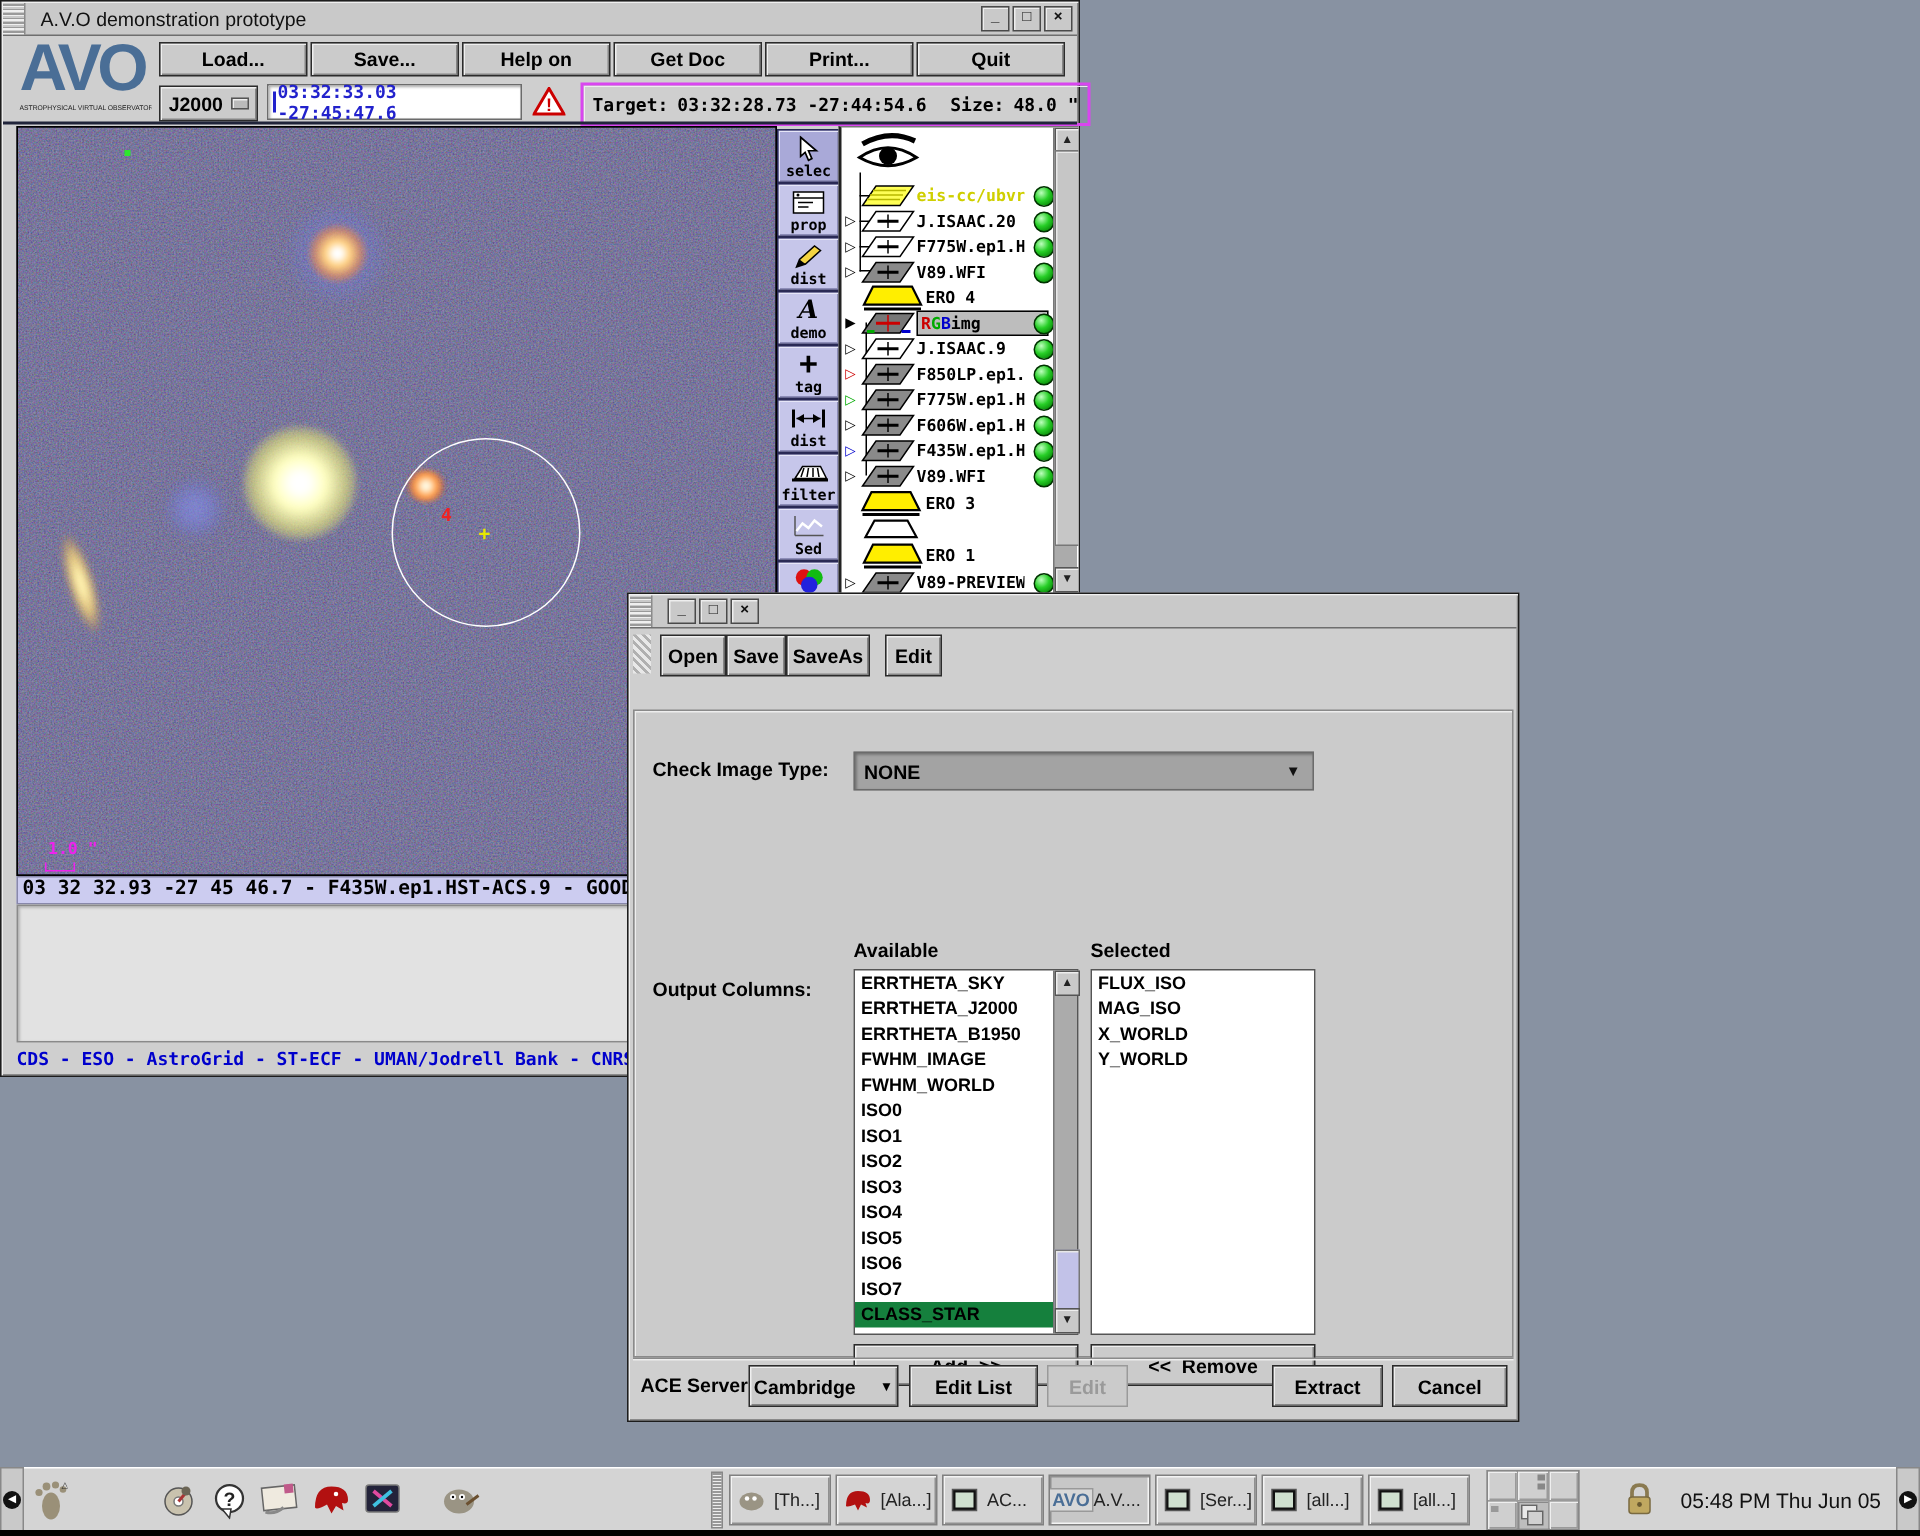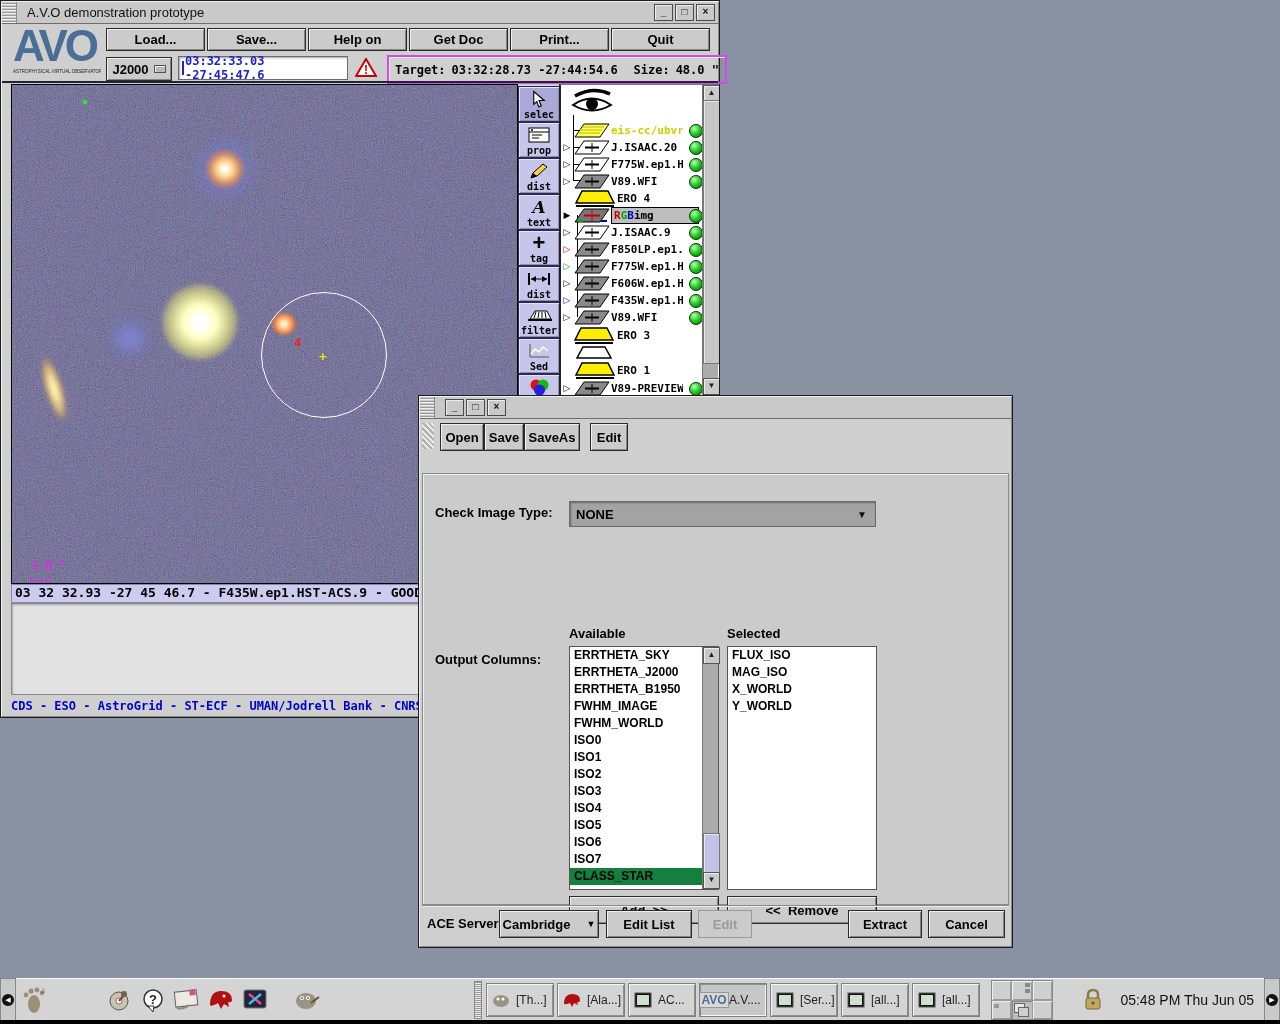--- a/index.html
+++ b/index.html
@@ -185,21 +185,21 @@
     <span class="tico">
         <svg width="20" height="18">
           <path d="M2 16 L4 11 L14 2 L18 5 L8 14 Z" fill="#f4d442" stroke="#000"></path>
           <path d="M2 16 L4 11 L8 14 Z" fill="#000"></path>
         </svg>
       </span>
     <span class="tlabel">dist</span>
   </div>
   <div class="toolbtn" style="top:193px">
     <span class="tico" style="font-family:'DejaVu Serif',serif;font-style:italic;font-weight:bold;font-size:17px;line-height:16px">A</span>
-    <span class="tlabel">text</span>
+    <span class="tlabel">demo</span>
   </div>
   <div class="toolbtn" style="top:229px">
     <span class="tico" style="font-size:22px;font-weight:bold;line-height:16px">+</span>
     <span class="tlabel">tag</span>
   </div>
   <div class="toolbtn" style="top:265px">
     <span class="tico">
         <svg width="24" height="14">
           <line x1="2" y1="1" x2="2" y2="13" stroke="#000" stroke-width="2"></line>
           <line x1="22" y1="1" x2="22" y2="13" stroke="#000" stroke-width="2"></line>

